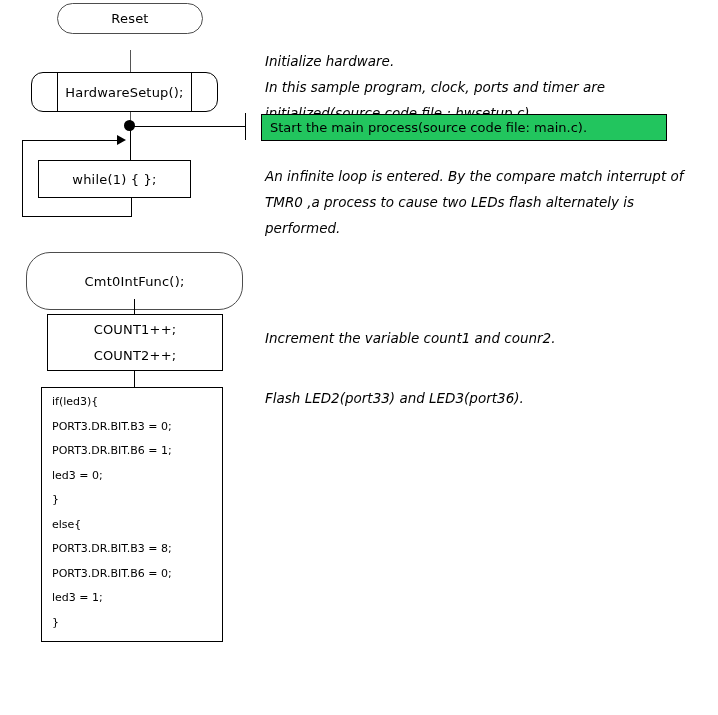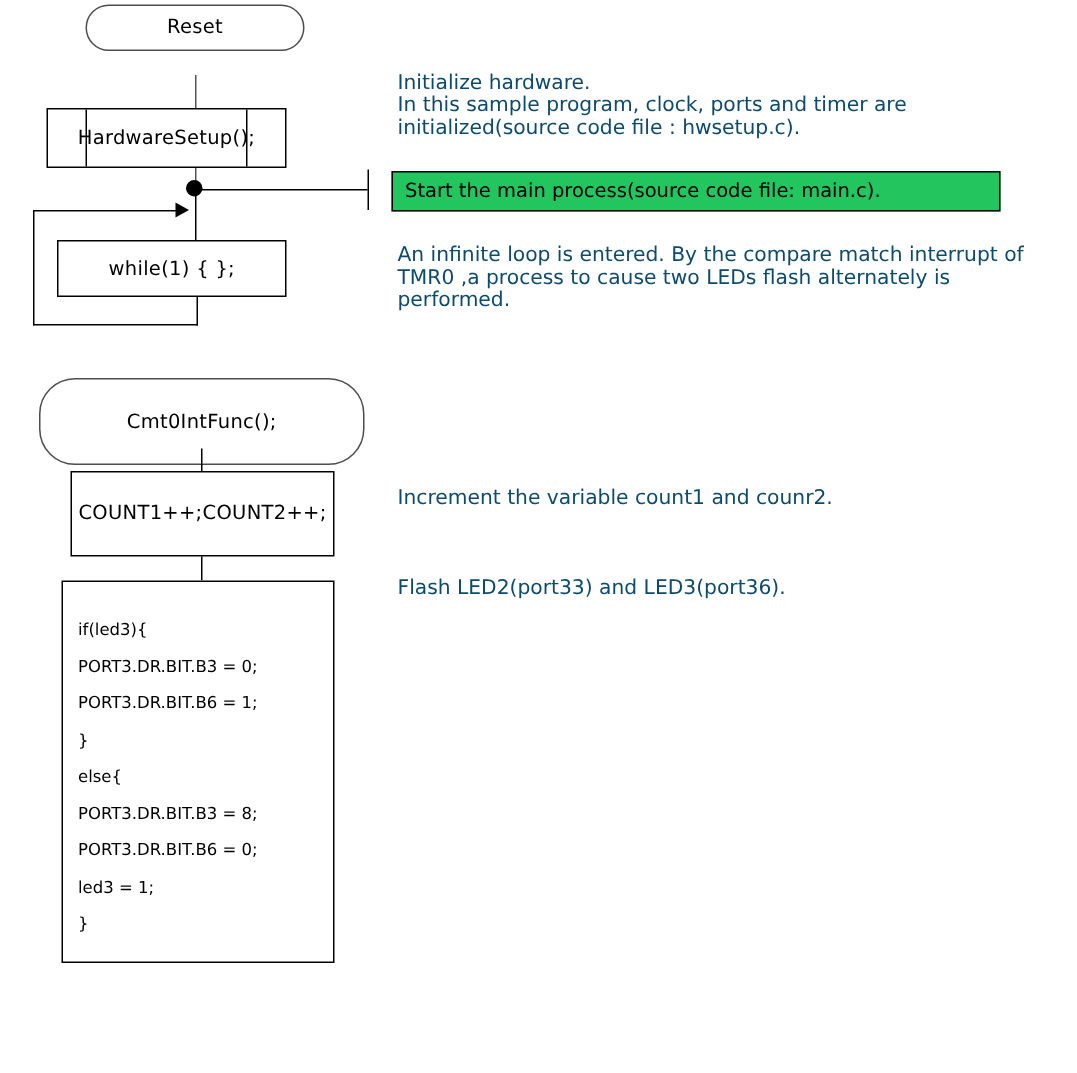--- a/index.html
+++ b/index.html
@@ -92,57 +92,58 @@
     display: flex;
     align-items: center;
     padding-left: 8px;
     font-size: 13px;
     white-space: nowrap;
   }
   
   .note {
     position: absolute;
     font-size: 13.5px;
-    line-height: 15px;
-    color: #0c4a6e;
+    line-height: 26px;
+    color: #000000;
     white-space: pre-line;
+    font-style: italic;
   }
   
   .codebox {
     position: absolute;
     box-sizing: border-box;
     border: 1px solid #000000;
     background: #ffffff;
-    padding: 20px 0 0 10px;
+    padding: 2px 0 0 10px;
   }
   .codeline {
     font-size: 11px;
     line-height: 24.5px;
     white-space: nowrap;
   }
   .twoline {
     display: flex;
-    flex-direction: row;
+    flex-direction: column;
     align-items: center;
     justify-content: center;
     line-height: 26px;
   }
 </style>
 </head>
 <body>
 
 <div id="canvas">
 
   <div class="node terminator" style="left:57px; top:3px; width:146px; height:31px;text-align:right;">
     <span>Reset</span>
   </div>
 
   <div class="vline" style="left:130px; top:50px; height:22px;"></div>
 
-  <div class="node predef" style="left:31px; top:72px; width:160px; height:40px;">
+  <div class="node predef" style="left:31px; top:72px; width:187px; height:40px;border-radius:12px;">
     <span>HardwareSetup();</span>
   </div>
 
   <div class="vline" style="left:130px; top:112px; height:16px;"></div>
 
   <div class="dot" style="left:124px; top:120px;"></div>
 
   <div class="hline" style="left:130px; top:126px; width:115px;"></div>
   <div class="tick" style="left:245px; top:113px; height:27px;"></div>
 
@@ -174,20 +175,21 @@
       <span>COUNT2++;</span>
     </div>
   </div>
 
   <div class="vline blk" style="left:134px; top:371px; height:16px;"></div>
 
   <div class="codebox" style="left:41px; top:387px; width:182px; height:255px;">
     <div class="codeline">if(led3){</div>
     <div class="codeline">PORT3.DR.BIT.B3 = 0;</div>
     <div class="codeline">PORT3.DR.BIT.B6 = 1;</div>
+    <div class="codeline">led3 = 0;</div>
     <div class="codeline">}</div>
     <div class="codeline">else{</div>
     <div class="codeline">PORT3.DR.BIT.B3 = 8;</div>
     <div class="codeline">PORT3.DR.BIT.B6 = 0;</div>
     <div class="codeline">led3 = 1;</div>
     <div class="codeline">}</div>
   </div>
 
   <div class="note" style="left:265px; top:48px; width:430px;">Initialize hardware.
 In this sample program, clock, ports and timer are

